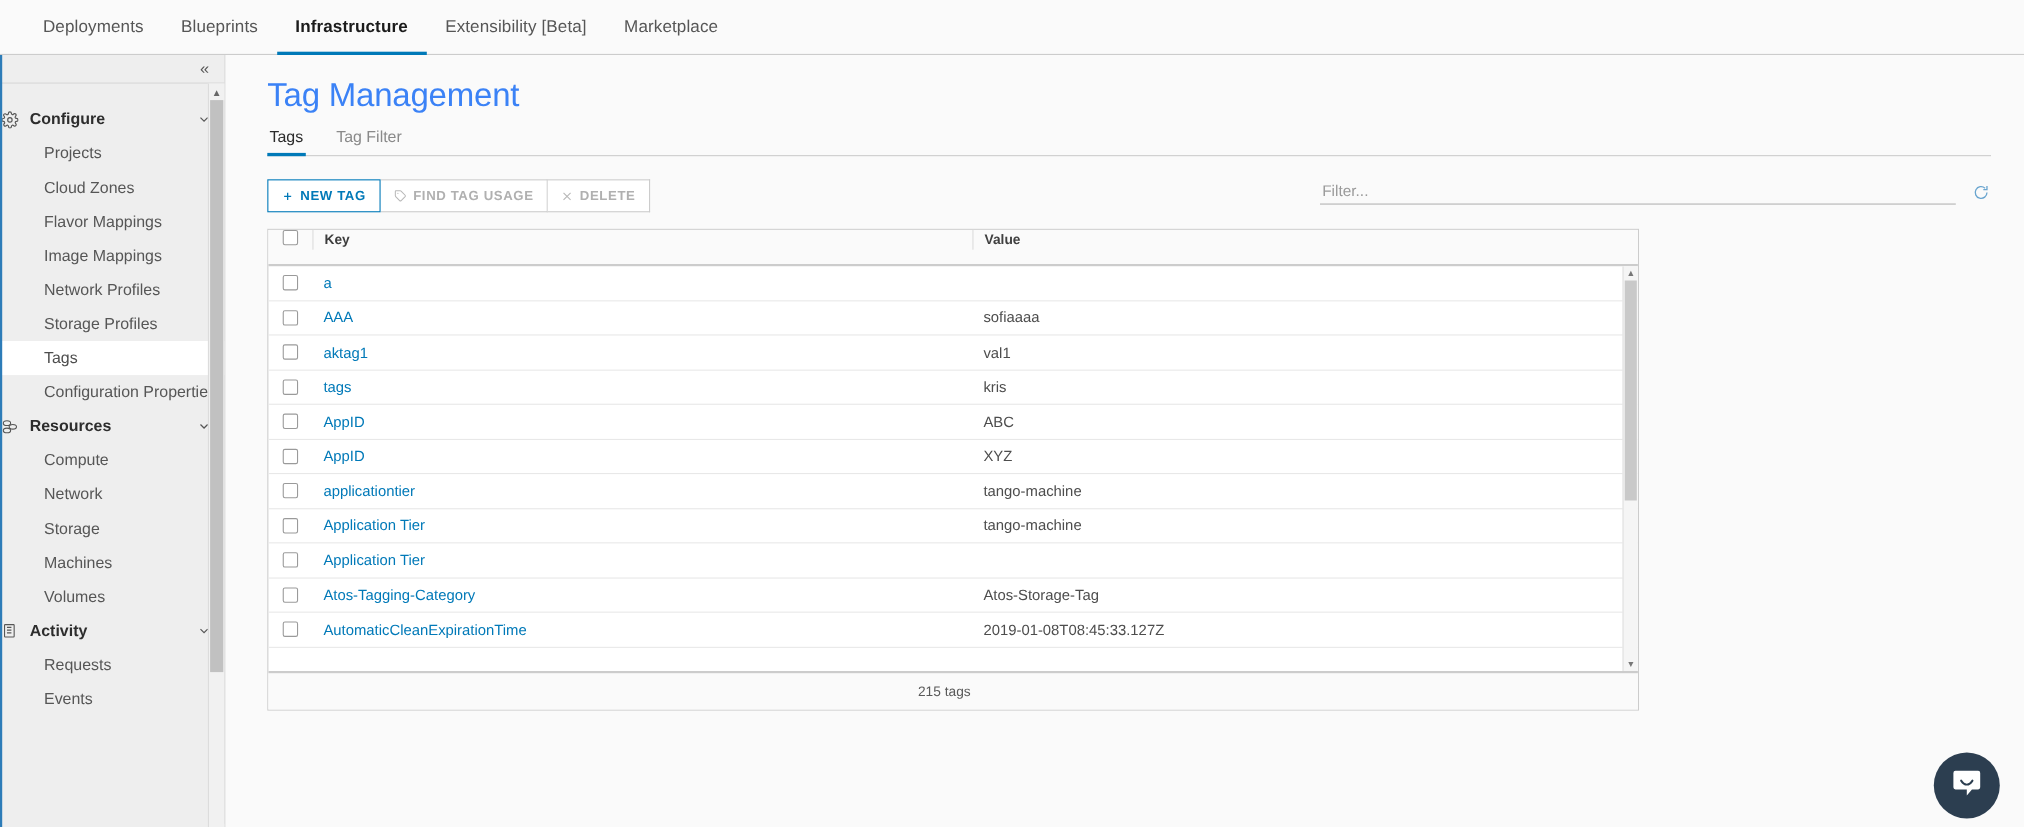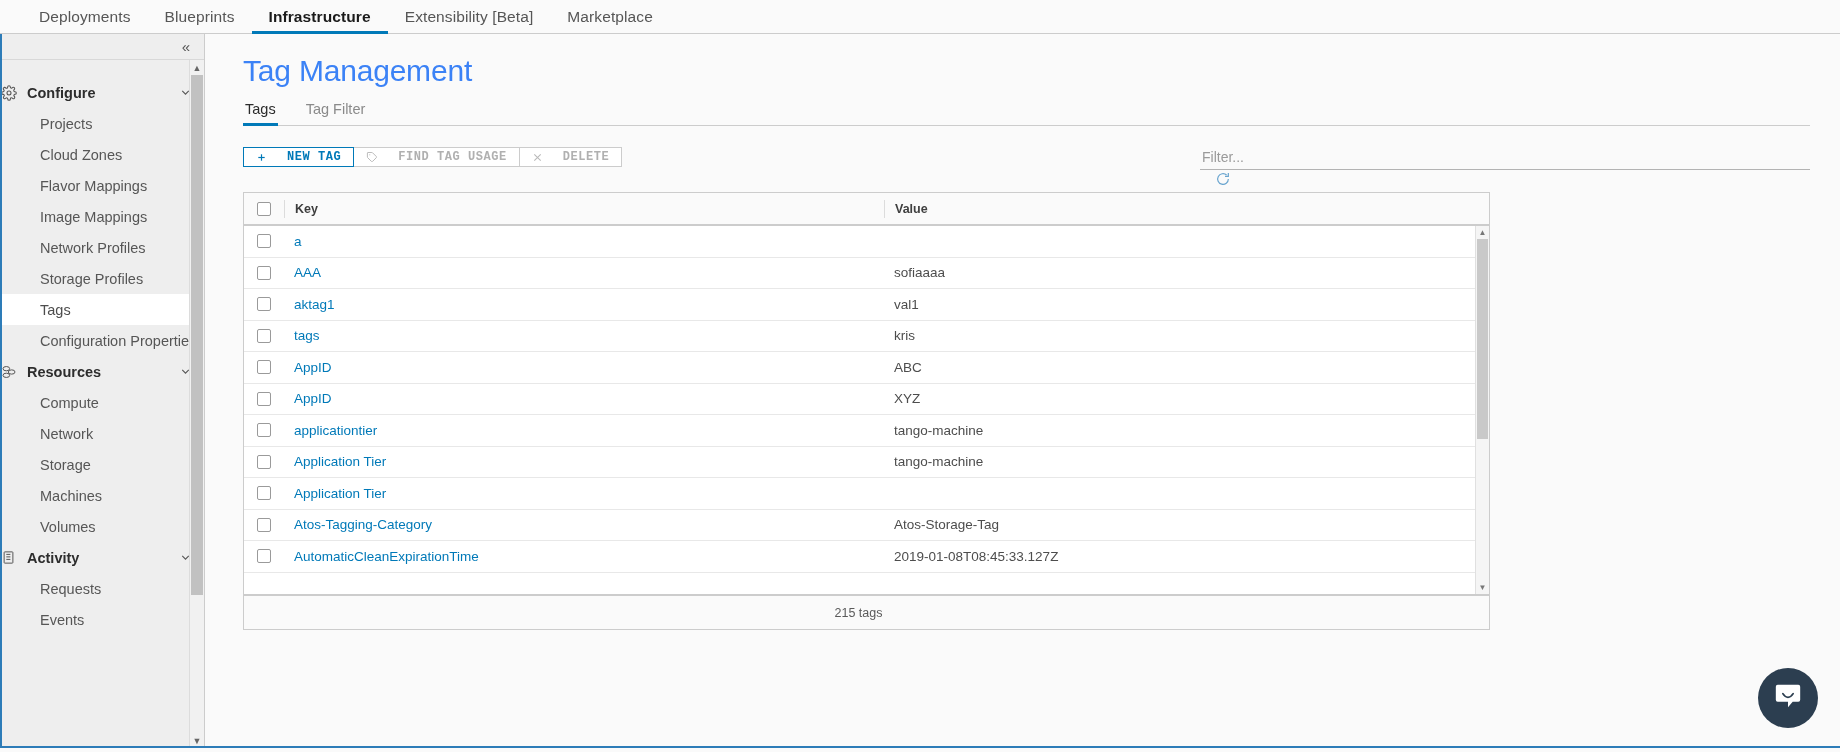--- a/index.html
+++ b/index.html
@@ -7,21 +7,21 @@
     margin: 0; padding: 0;
     width: 1840px; height: 752px;
     overflow: hidden;
     font-family: "Liberation Sans", sans-serif;
     background: #fafafa;
     color: #313131;
   }
 
   
   .topnav {
-    height: 34px;
+    height: 50px;
     background: #fafafa;
     border-bottom: 1px solid #cccccc;
     display: flex;
     align-items: stretch;
     padding-left: 22px;
     position: relative;
     z-index: 5;
   }
   .topnav-item {
     display: flex;
@@ -206,51 +206,50 @@
     margin-top: 21px;
     height: 30px;
   }
   .btn-group {
     display: flex;
     height: 24px;
   }
   .btn {
     display: flex;
     align-items: center;
-    gap: 20px;
-    height: 20px;
+    gap: 6px;
+    height: 30px;
     padding: 0 12px;
     font-size: 12px;
     font-weight: bold;
     letter-spacing: .55px;
     background: #ffffff;
     border: 1px solid #cccccc;
     border-left-width: 0;
     color: #b0b0b0;
     cursor: pointer;
     white-space: nowrap;
-    font-family: Liberation Mono, monospace;
   }
   .btn:first-child { border-left-width: 1px; }
   .btn.primary {
     color: #0079b8;
     border: 1px solid #0079b8;
     z-index: 2;
   }
   .btn .bicon {
     font-size: 13px;
     display: inline-flex;
     align-items: center;
   }
   .filter-wrap {
     margin-left: auto;
     display: flex;
+    align-items: center;
     width: 610px;
     position: relative;
-    flex-direction: column;
   }
   .filter-input {
     flex: 1;
     border: 0;
     border-bottom: 1px solid #b3b3b3;
     background: transparent;
     font-size: 14px;
     color: #4d4d4d;
     padding: 2px 2px 4px 2px;
     outline: none;
@@ -274,21 +273,21 @@
     height: 438px;
     display: flex;
     flex-direction: column;
     position: relative;
   }
   .grid-head {
     display: flex;
     height: 33px;
     background: #fafafa;
     border-bottom: 2px solid #cccccc;
-    align-items: center;
+    align-items: flex-start;
     flex: 0 0 33px;
   }
   .col-check {
     width: 40px;
     display: flex;
     align-items: center;
     justify-content: center;
     flex: 0 0 40px;
   }
   .col-key {

